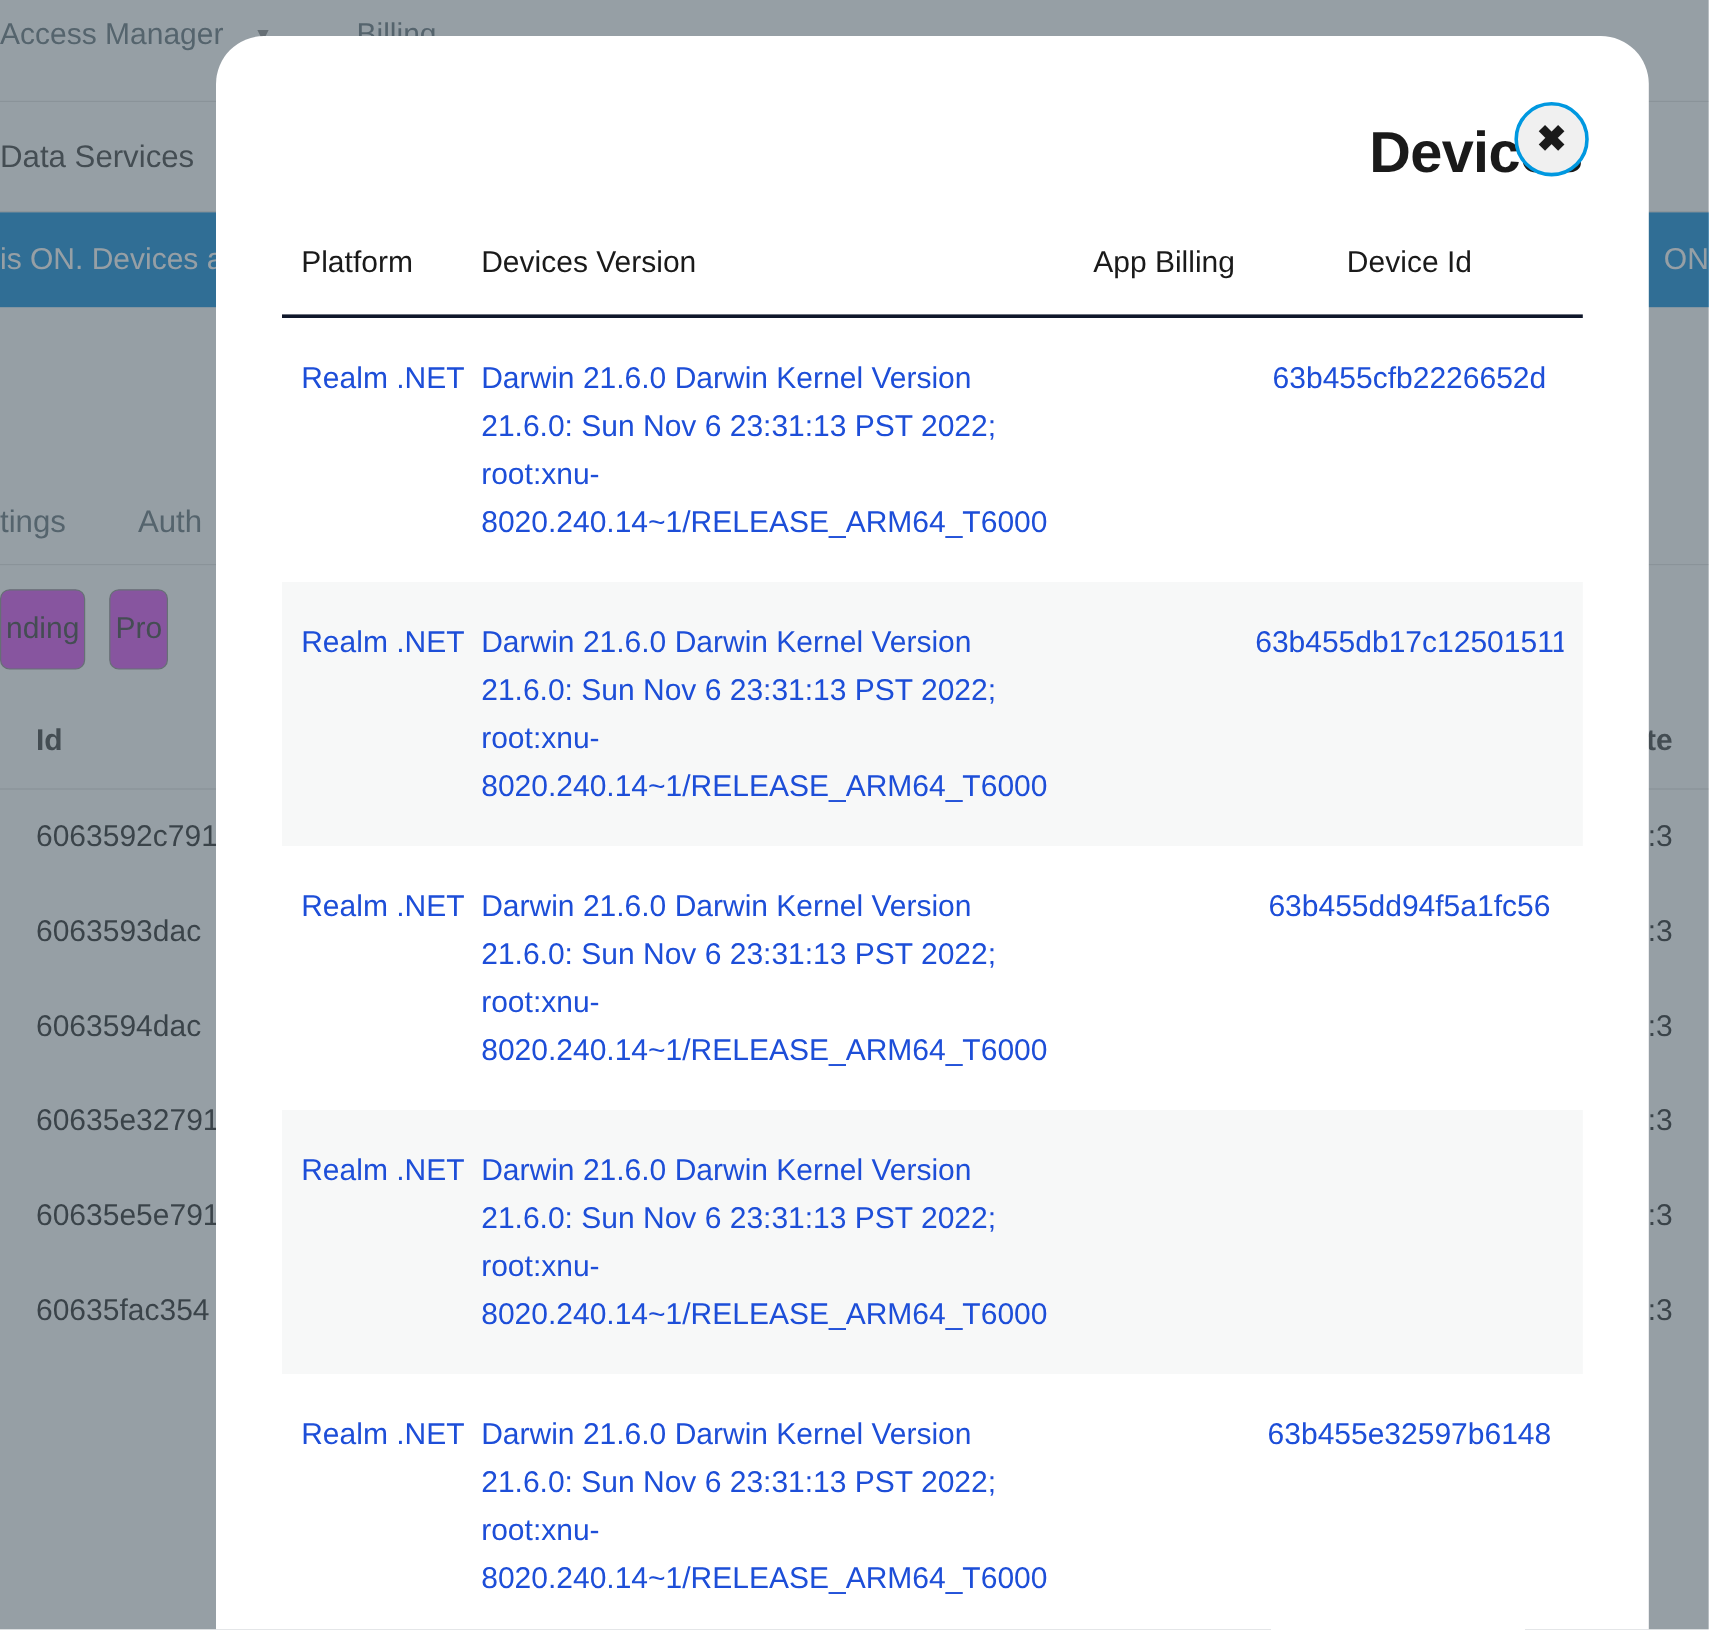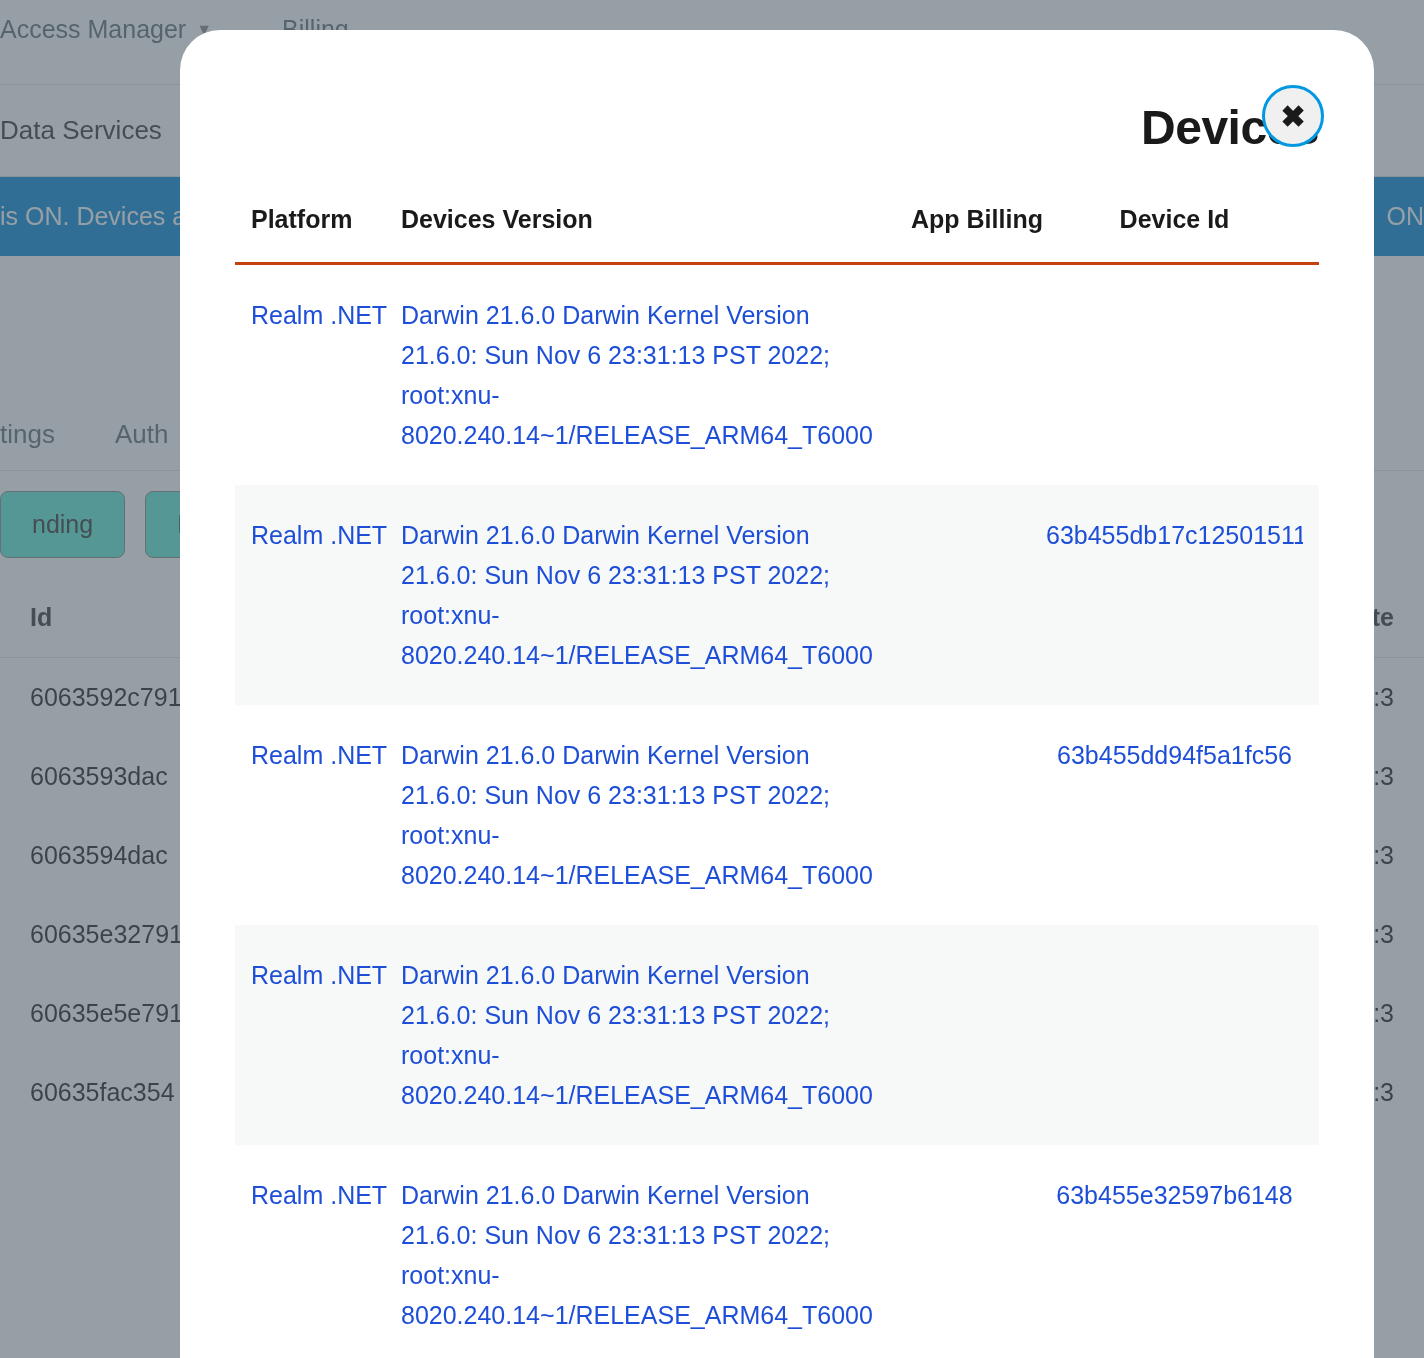--- a/index.html
+++ b/index.html
@@ -32,21 +32,21 @@
       display: flex;
       align-items: flex-start;
       padding-top: 15px;
       gap: 70px;
       font-size: 25px;
       color: #5d6c74;
     }
     .backdrop-nav-item {
       display: flex;
       align-items: center;
-      gap: 10px;
+      gap: 25px;
     }
     .caret-down {
       font-size: 16px;
       color: #888;
     }
     
     .backdrop-subnav {
       padding: 30px 0;
       font-size: 26px;
       color: #333;
@@ -75,24 +75,24 @@
     }
     
     .backdrop-filters {
       padding: 20px 0;
       display: flex;
       gap: 20px;
     }
     .filter-btn {
       border: 1px solid #888;
       border-radius: 8px;
-      padding: 18px 31px;
+      padding: 18px 4px;
       font-size: 25px;
       color: #333;
-      background: #5eead4;
+      background: #d946ef;
     }
     
     .backdrop-table-header {
       padding: 25px 30px;
       font-size: 25px;
       font-weight: 600;
       color: #333;
       border-bottom: 1px solid #e0e0e0;
       display: flex;
       justify-content: space-between;
@@ -156,23 +156,23 @@
       text-align: right;
     }
     
     .device-table {
       width: 100%;
     }
     
     .device-header {
       display: flex;
       padding: 0 16px 28px 16px;
-      border-bottom: 3px solid #c2410c;
-      font-size: 25px;
-      font-weight: 700;
+      border-bottom: 3px solid #0f172a;
+      font-size: 25px;
+      font-weight: 400;
       color: #1a1a1a;
     }
     
     .device-row {
       display: flex;
       padding: 30px 16px;
       font-size: 25px;
       color: #1d4ed8;
       line-height: 1.6;
     }
@@ -276,20 +276,21 @@
       <div class="col-platform">Platform</div>
       <div class="col-version">Devices Version</div>
       <div class="col-app">App Billing</div>
       <div class="col-device">Device Id</div>
     </div>
 
     <div class="device-row">
       <div class="col-platform">Realm .NET</div>
       <div class="col-version">Darwin 21.6.0 Darwin Kernel Version 21.6.0: Sun Nov 6 23:31:13 PST 2022; root:xnu-8020.240.14~1/RELEASE_ARM64_T6000</div>
       <div class="col-app"></div>
+      <div class="col-device">63b455cfb2226652d</div>
     </div>
 
     <div class="device-row">
       <div class="col-platform">Realm .NET</div>
       <div class="col-version">Darwin 21.6.0 Darwin Kernel Version 21.6.0: Sun Nov 6 23:31:13 PST 2022; root:xnu-8020.240.14~1/RELEASE_ARM64_T6000</div>
       <div class="col-app"></div>
       <div class="col-device">63b455db17c12501511</div>
     </div>
 
     <div class="device-row">

